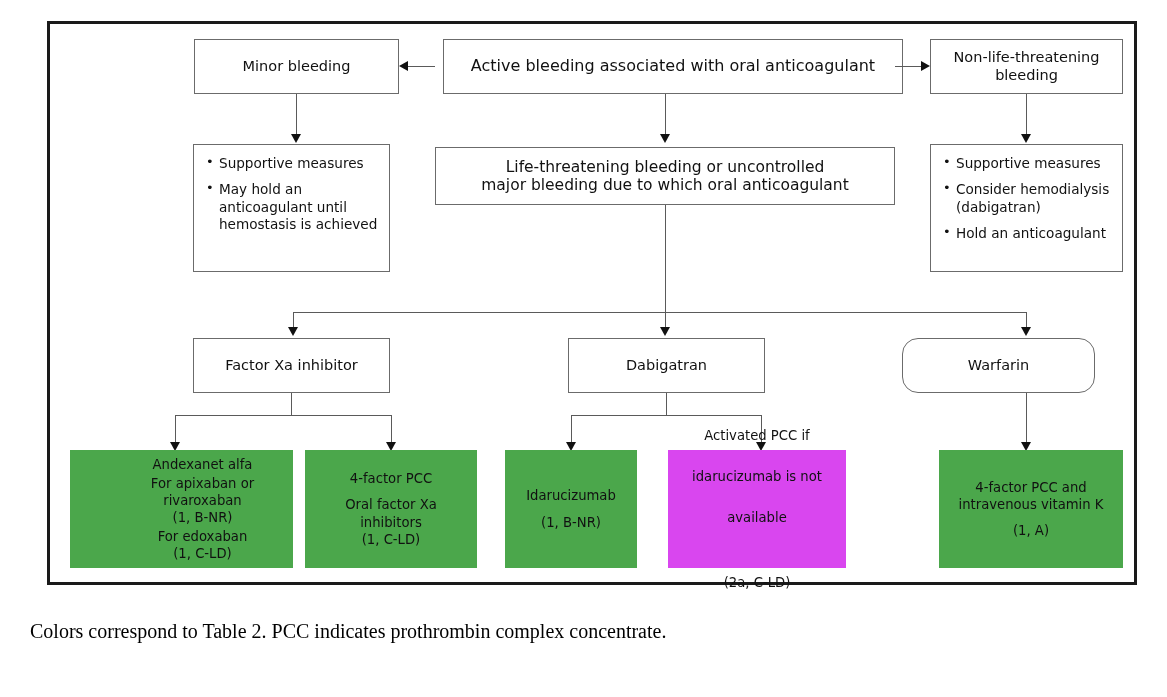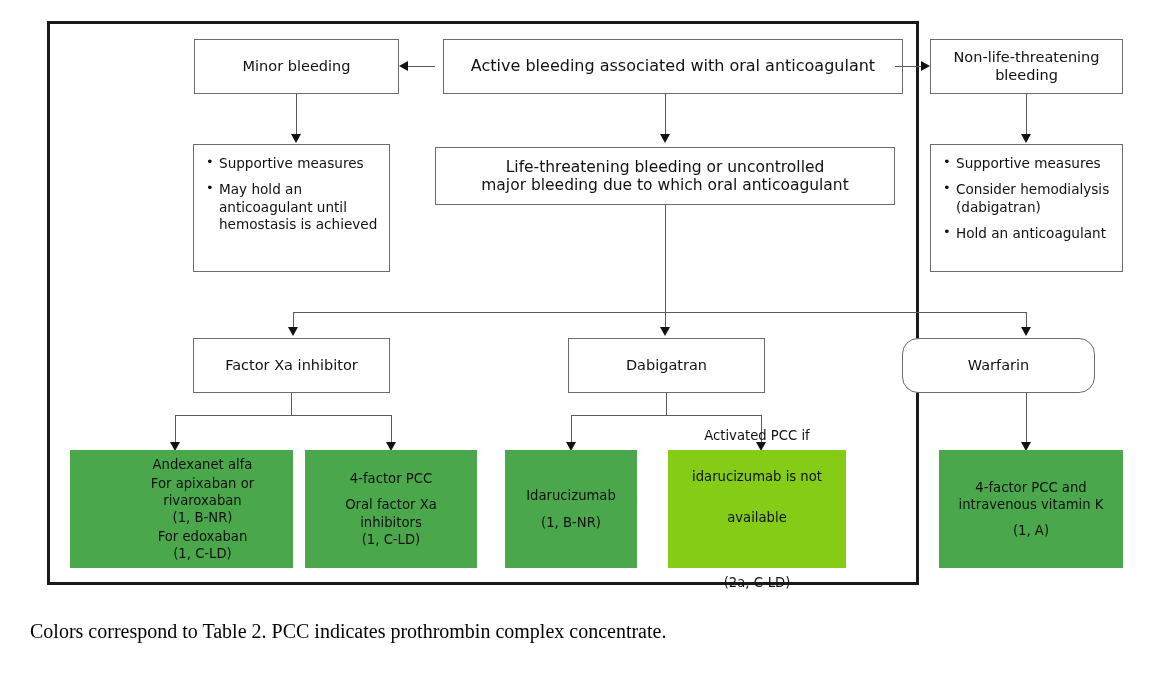--- a/index.html
+++ b/index.html
@@ -1,20 +1,20 @@
 <!DOCTYPE html>
 <html><head>
 <meta charset="utf-8">
 <style>
   html,body{margin:0;padding:0;background:#ffffff;}
   body{width:1167px;height:697px;position:relative;font-family:"DejaVu Sans",sans-serif;overflow:hidden;}
 
   
   #frame{
-    position:absolute;left:47px;top:21px;width:872px;height:564px;
+    position:absolute;left:47px;top:21px;width:1090px;height:564px;
     border:3px solid #1a1a1a;background:#ffffff;box-sizing:border-box;
   }
 
   
   .node{
     position:absolute;box-sizing:border-box;background:#ffffff;
     border:1px solid #6b6b6b;
     display:flex;align-items:center;justify-content:center;
     text-align:center;color:#111111;line-height:1.18;
     font-size:14.5px;padding:4px 6px;
@@ -34,21 +34,21 @@
   
   .tx{
     position:absolute;box-sizing:border-box;
     display:flex;flex-direction:column;align-items:center;justify-content:center;
     text-align:center;color:#111111;font-size:13.2px;line-height:1.3;
     padding:6px 5px;border:none;
   }
   .tx .ln{display:block;}
   .tx .gap{height:9px;}
   .green{background:#4BA74B;}
-  .yellow{background:#84cc16;gap:24px;}
+  .yellow{background:#d946ef;gap:24px;}
 
   
   .ln-h, .ln-v{position:absolute;background:#5a5a5a;}
   .ln-h{height:1px;}
   .ln-v{width:1px;}
   .arrow-d{
     position:absolute;width:0;height:0;
     border-left:5px solid transparent;border-right:5px solid transparent;
     border-top:9px solid #111111;
   }

